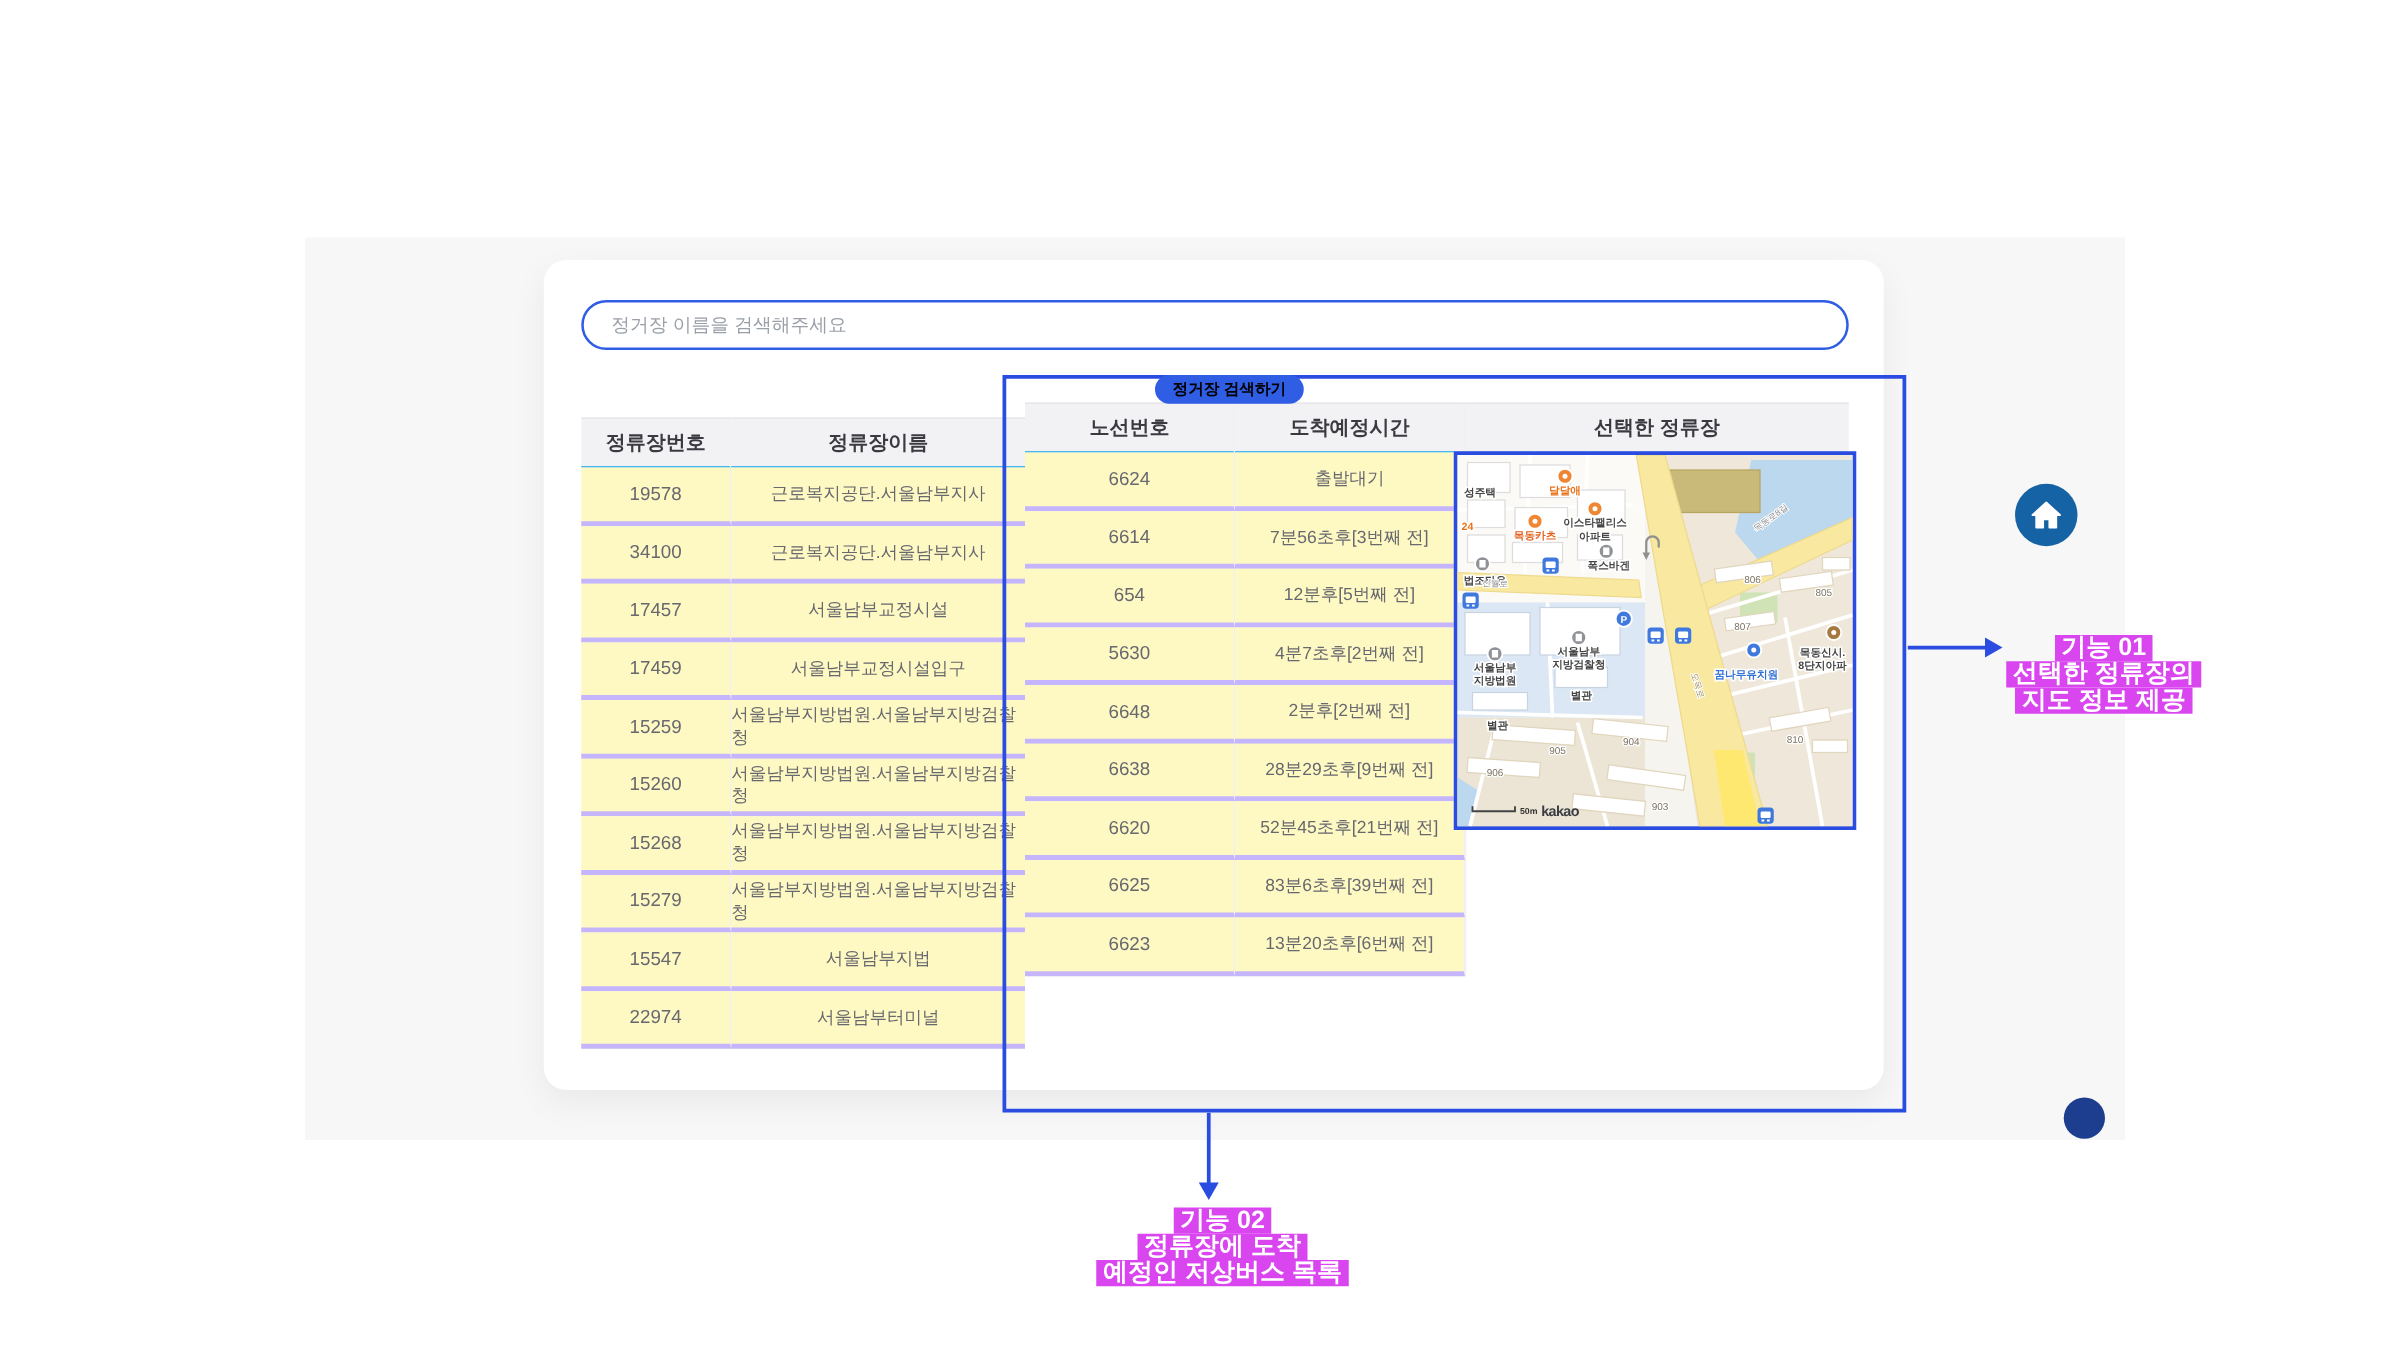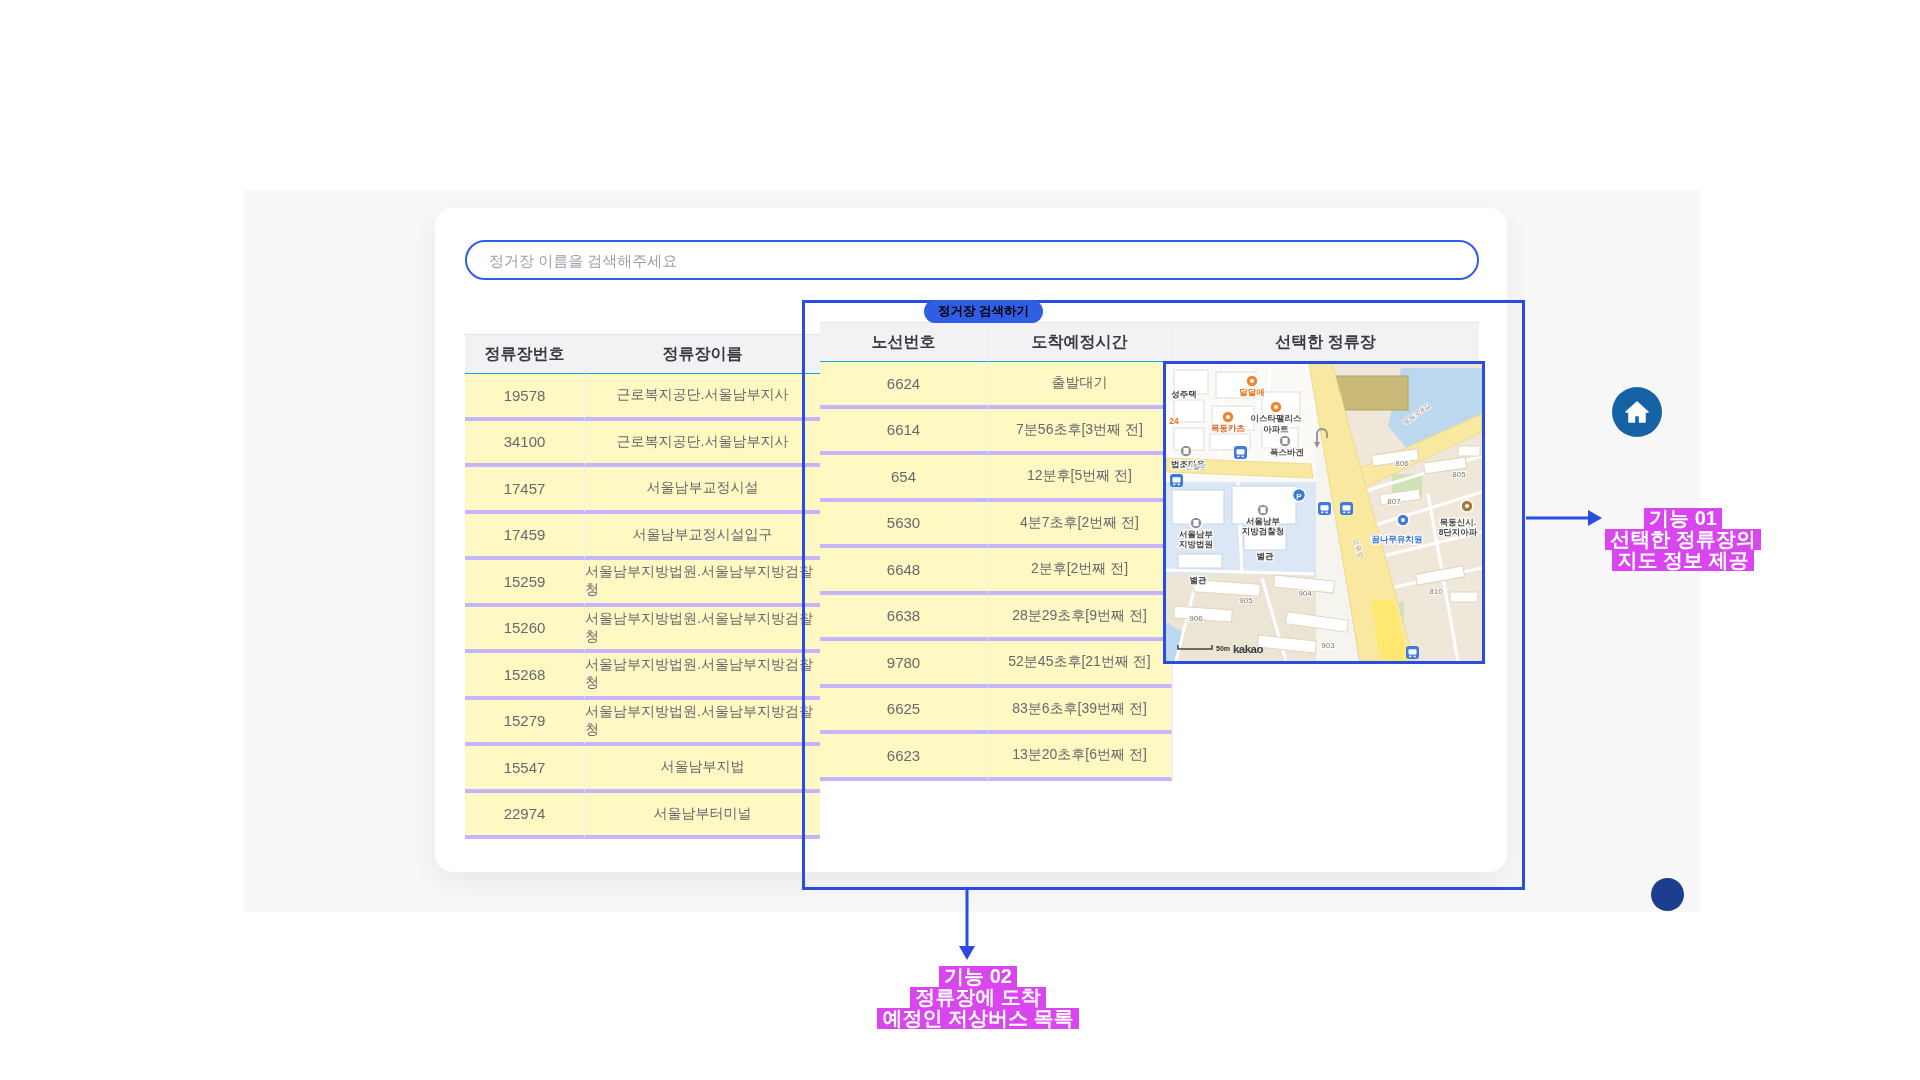--- a/index.html
+++ b/index.html
@@ -112,21 +112,21 @@
     <div class="c vr">6614</div>
     <div class="c vr small">7분56초후[3번째 전]</div>
     <div class="c vr">654</div>
     <div class="c vr small">12분후[5번째 전]</div>
     <div class="c vr">5630</div>
     <div class="c vr small">4분7초후[2번째 전]</div>
     <div class="c vr">6648</div>
     <div class="c vr small">2분후[2번째 전]</div>
     <div class="c vr">6638</div>
     <div class="c vr small">28분29초후[9번째 전]</div>
-    <div class="c vr">9780</div>
+    <div class="c vr">6620</div>
     <div class="c vr small">52분45초후[21번째 전]</div>
     <div class="c vr">6625</div>
     <div class="c vr small">83분6초후[39번째 전]</div>
     <div class="c vr">6623</div>
     <div class="c vr small">13분20초후[6번째 전]</div>
   </div>
 
   <div class="blue-rect"></div>
 
   <button class="pill">정거장 검색하기</button>

